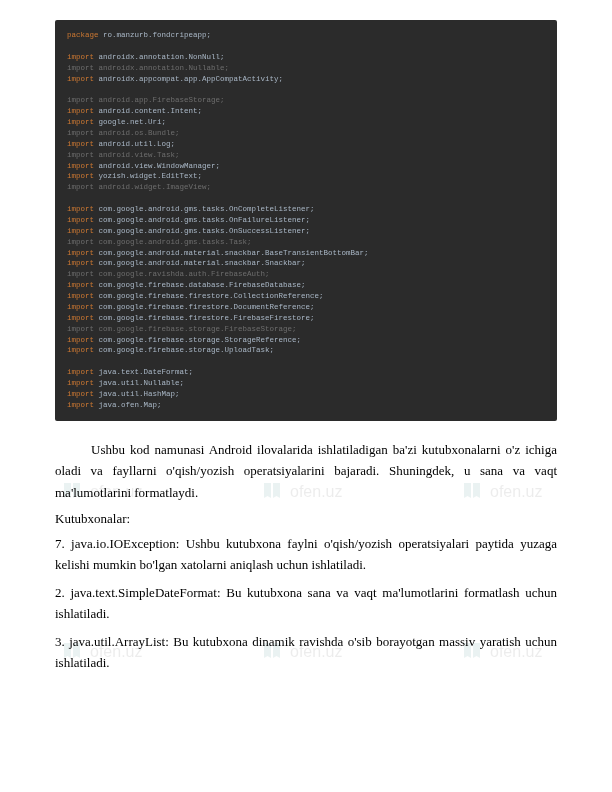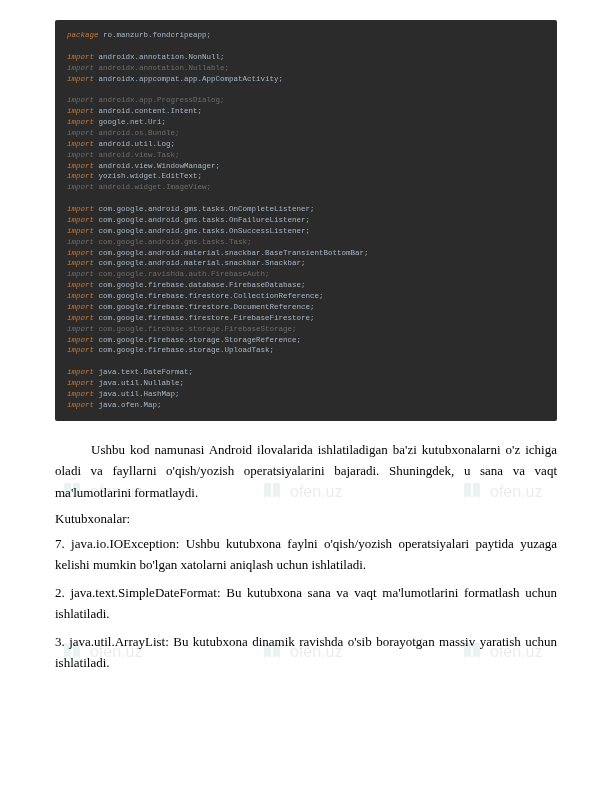--- a/index.html
+++ b/index.html
@@ -52,21 +52,21 @@
       margin: 20px 55px 18px 55px;
       background: #2b2b2b;
       padding: 10px 12px;
       font-family: 'Courier New', monospace;
       font-size: 7.5px;
       line-height: 1.45;
       white-space: pre;
       color: #a9b7c6;
       border-radius: 2px;
     }
-    .kw { color: #cc7832; font-style: italic; }
+    .kw { color: #cc7832; }
     .pkg { color: #a9b7c6; }
     .dim { color: #6d6d6d; }
 
     .paragraph {
       position: relative;
       z-index: 2;
       margin: 0 55px 8px 55px;
       font-size: 13px;
       line-height: 1.65;
       text-align: justify;
@@ -183,21 +183,21 @@
     </svg>
     <span class="wm-text">ofen.uz</span>
   </div>
 
 <div class="code-block"><span class="kw">package</span><span class="pkg"> ro.manzurb.fondcripeapp;</span>
 
 <span class="kw">import</span><span class="pkg"> androidx.annotation.NonNull;</span>
 <span class="kw dim">import</span><span class="dim"> androidx.annotation.Nullable;</span>
 <span class="kw">import</span><span class="pkg"> androidx.appcompat.app.AppCompatActivity;</span>
 
-<span class="kw dim">import</span><span class="dim"> androidx.app.ProgressDialog;</span>
+<span class="kw dim">import</span><span class="dim"> android.app.FirebaseStorage;</span>
 <span class="kw">import</span><span class="pkg"> android.content.Intent;</span>
 <span class="kw">import</span><span class="pkg"> google.net.Uri;</span>
 <span class="kw dim">import</span><span class="dim"> android.os.Bundle;</span>
 <span class="kw">import</span><span class="pkg"> android.util.Log;</span>
 <span class="kw dim">import</span><span class="dim"> android.view.Task;</span>
 <span class="kw">import</span><span class="pkg"> android.view.WindowManager;</span>
 <span class="kw">import</span><span class="pkg"> yozish.widget.EditText;</span>
 <span class="kw dim">import</span><span class="dim"> android.widget.ImageView;</span>
 
 <span class="kw">import</span><span class="pkg"> com.google.android.gms.tasks.OnCompleteListener;</span>

